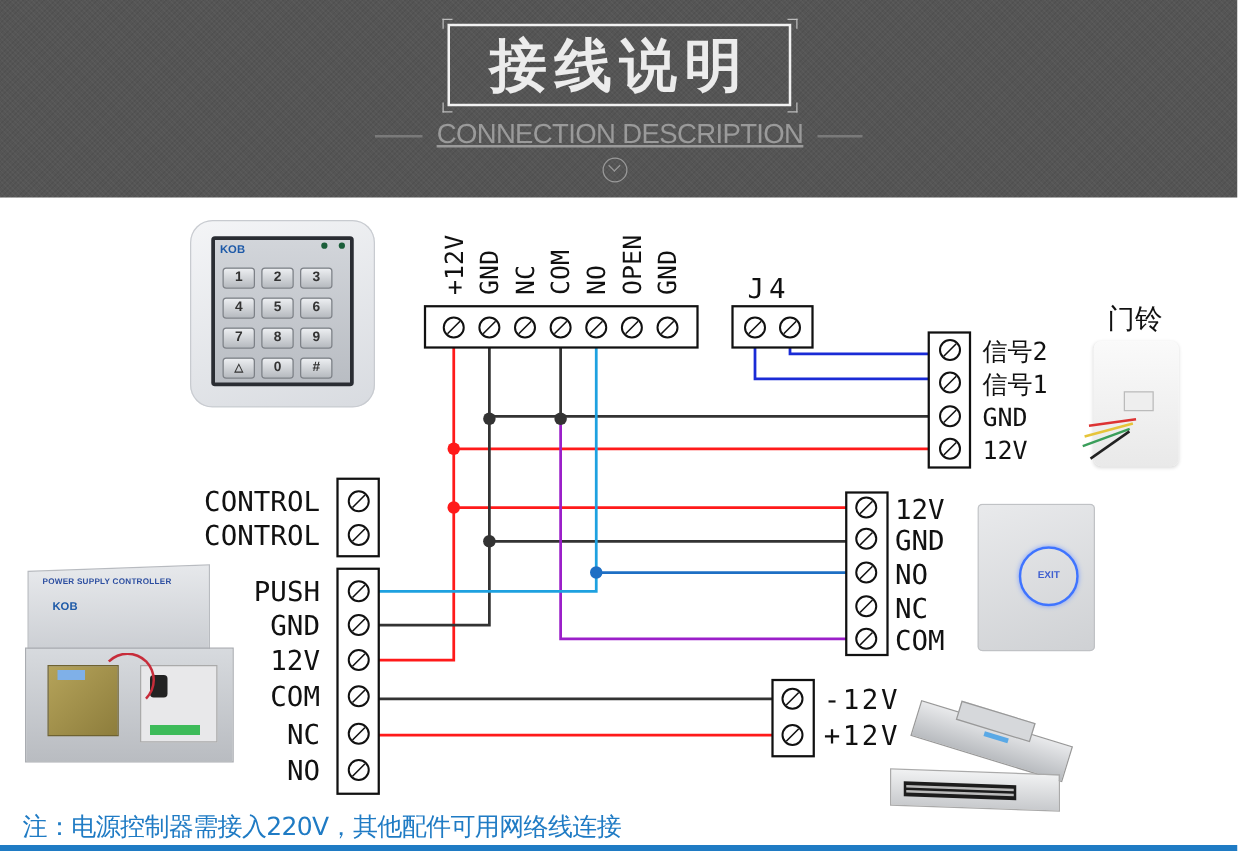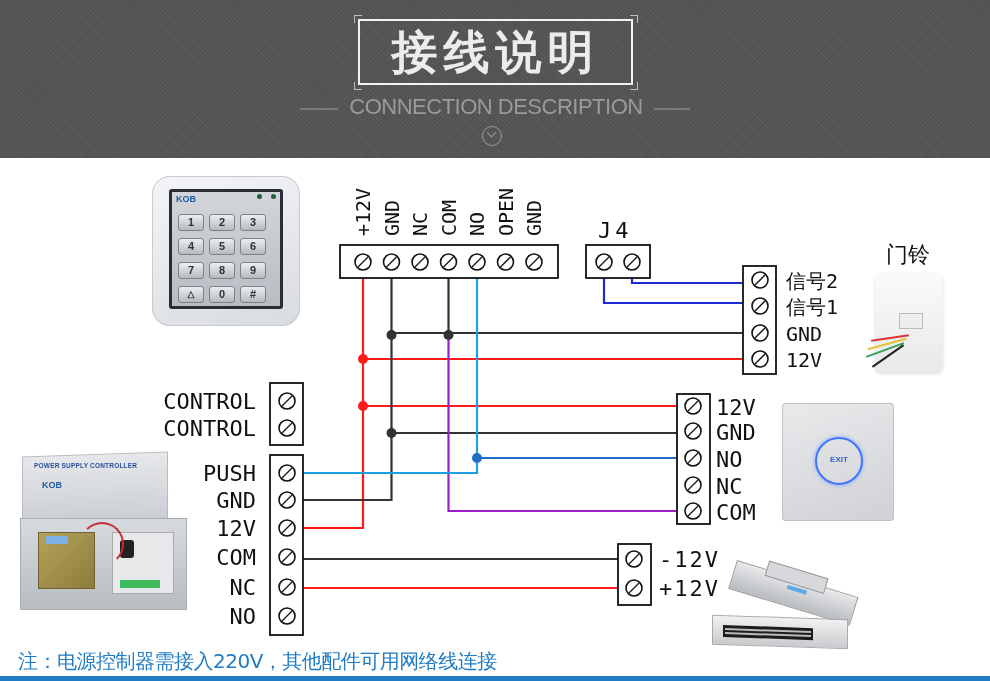--- a/index.html
+++ b/index.html
@@ -6,21 +6,21 @@
   body{width:990px;height:681px;position:relative;overflow:hidden;background:#fff;font-family:"Liberation Sans",sans-serif;}
   .header{position:absolute;left:0;top:0;width:990px;height:158px;background:#555;
     background-image:repeating-linear-gradient(45deg,rgba(255,255,255,0.03) 0 1px,transparent 1px 3px),repeating-linear-gradient(-45deg,rgba(0,0,0,0.06) 0 1px,transparent 1px 3px);}
   .title-box{position:absolute;left:358px;top:19px;width:275px;height:66px;border:2px solid #f2f2f2;box-sizing:border-box;}
   .corner{position:absolute;width:7px;height:7px;border-color:#bbb;border-style:solid;}
   .c-tl{left:354px;top:15px;border-width:1px 0 0 1px;}
   .c-tr{left:630px;top:15px;border-width:1px 1px 0 0;}
   .c-bl{left:354px;top:82px;border-width:0 0 1px 1px;}
   .c-br{left:630px;top:82px;border-width:0 1px 1px 0;}
   .title-zh{position:absolute;left:358px;top:19px;width:275px;height:66px;line-height:66px;text-align:center;color:#ececec;font-family:"DejaVu Serif",serif;font-size:46px;font-weight:bold;letter-spacing:6px;}
-  .subtitle{position:absolute;left:340px;top:94px;width:312px;text-align:center;color:#9a9a9a;font-size:22px;letter-spacing:-0.5px;}
+  .subtitle{position:absolute;left:340px;top:94px;width:312px;text-align:center;color:#9a9a9a;font-size:22px;letter-spacing:-0.5px;text-decoration:underline;}
   .sub-line{position:absolute;top:108px;height:2px;background:#7a7a7a;}
   .chev{position:absolute;left:482px;top:126px;width:20px;height:20px;border:1.5px solid #9a9a9a;border-radius:50%;box-sizing:border-box;}
   .chev::after{content:"";position:absolute;left:5px;top:2px;width:6px;height:6px;border-right:1.5px solid #9a9a9a;border-bottom:1.5px solid #9a9a9a;transform:rotate(45deg);}
   svg#diagram{position:absolute;left:0;top:0;}
   .lbl{font-family:"DejaVu Sans Mono","Liberation Mono",monospace;fill:#111;}
   .note{position:absolute;left:18px;top:648px;color:#1f7bc4;font-size:20px;font-family:"DejaVu Sans",sans-serif;letter-spacing:-0.5px;}
   .footer-bar{position:absolute;left:0;top:676px;width:990px;height:5px;background:#1f7bc4;}
   .photo{position:absolute;}
 </style>
 </head>
@@ -74,21 +74,21 @@
 </div>
 
 <div class="photo" style="left:875px;top:273px;width:68px;height:100px;background:linear-gradient(180deg,#fafafa,#e9e9e9);border-radius:6px;box-shadow:0 1px 3px rgba(0,0,0,0.15);">
   <div style="position:absolute;left:24px;top:40px;width:22px;height:14px;background:#eee;border:1px solid #bbb;"></div>
   <div style="position:absolute;left:-8px;top:70px;width:40px;height:2px;background:#e6c43a;transform:rotate(-15deg);"></div>
   <div style="position:absolute;left:-10px;top:76px;width:40px;height:2px;background:#3a9e5a;transform:rotate(-20deg);"></div>
   <div style="position:absolute;left:-6px;top:82px;width:38px;height:2px;background:#222;transform:rotate(-35deg);"></div>
   <div style="position:absolute;left:-4px;top:64px;width:38px;height:2px;background:#d33;transform:rotate(-8deg);"></div>
 </div>
 
-<div class="photo" style="left:782px;top:403px;width:112px;height:118px;background:linear-gradient(160deg,#e9eaec,#cfd1d4);border-radius:4px;box-shadow:inset 0 0 0 1px #c0c2c5;">
+<div class="photo" style="left:782px;top:403px;width:94px;height:118px;background:linear-gradient(160deg,#e9eaec,#cfd1d4);border-radius:4px;box-shadow:inset 0 0 0 1px #c0c2c5;">
   <div style="position:absolute;left:33px;top:34px;width:48px;height:48px;border:2px solid #3f74ff;border-radius:50%;box-sizing:border-box;box-shadow:0 0 4px #7fa0ff;"></div>
   <div style="position:absolute;left:33px;top:52px;width:48px;text-align:center;font-size:8px;color:#3f5fd0;font-weight:bold;">EXIT</div>
 </div>
 
 <div class="photo" style="left:737px;top:560px;width:125px;height:28px;background:linear-gradient(180deg,#e8e9eb,#b8bbbf);transform:rotate(17deg);transform-origin:left top;border:1px solid #999;">
   <div style="position:absolute;left:30px;top:-10px;width:60px;height:14px;background:#d6d8db;border:1px solid #999;"></div>
   <div style="position:absolute;left:55px;top:8px;width:20px;height:4px;background:#5aa9e6;"></div>
 </div>
 
 <div class="photo" style="left:712px;top:617px;width:134px;height:28px;background:linear-gradient(180deg,#f0f1f2,#c8cacd);border:1px solid #aaa;transform:skewY(2deg);">

